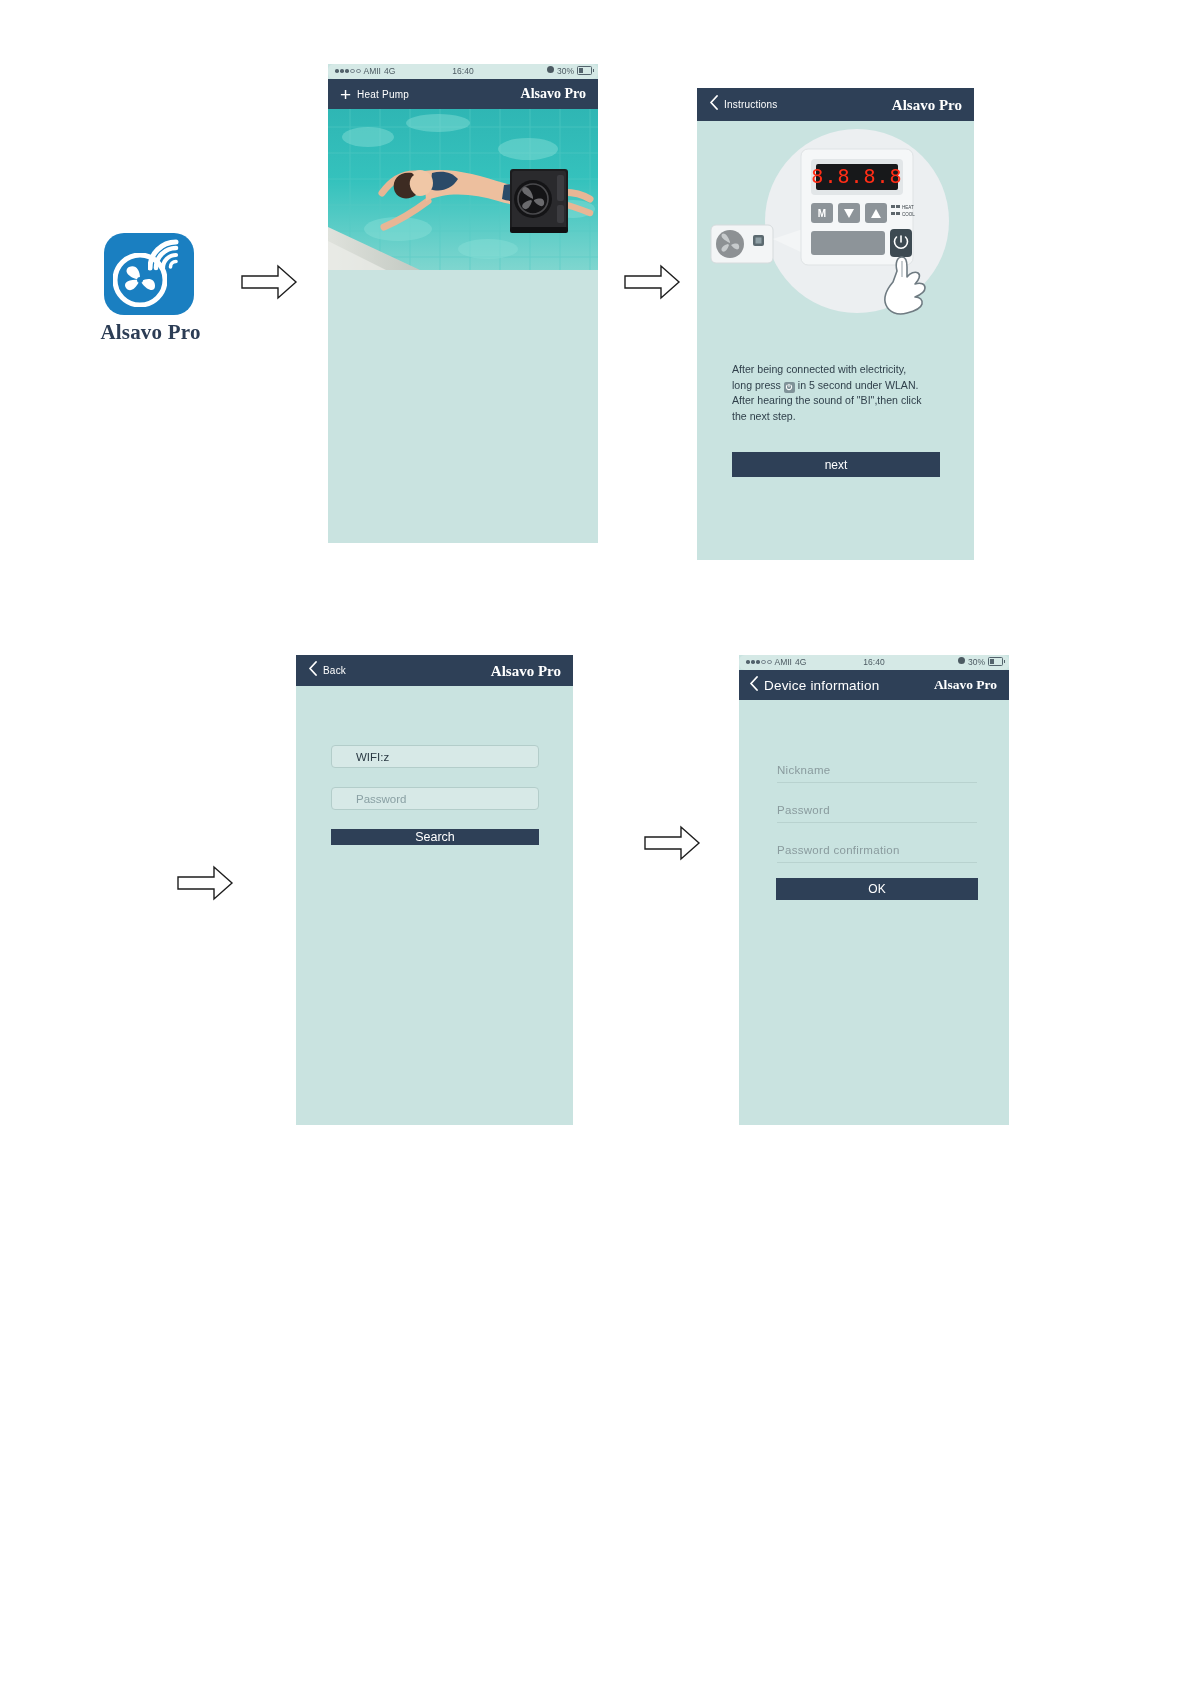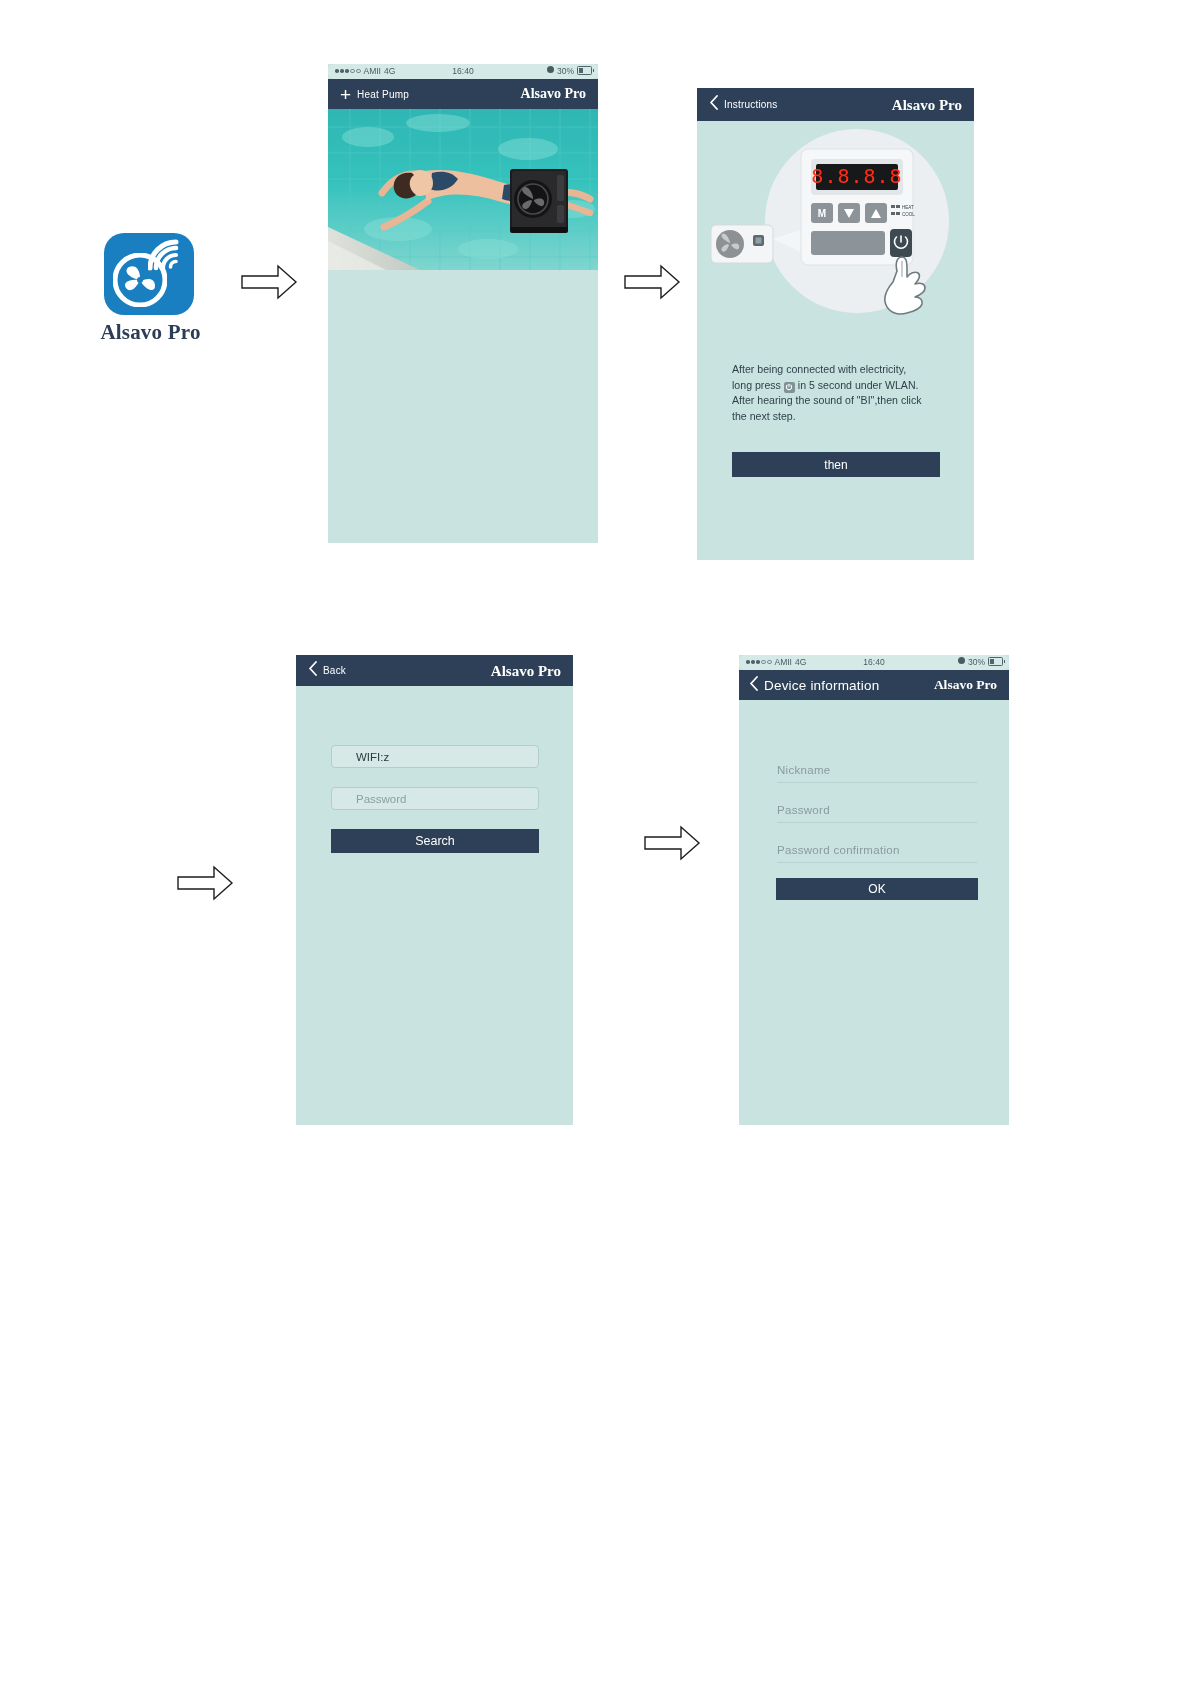--- a/index.html
+++ b/index.html
@@ -88,21 +88,21 @@
   .field{
     position:absolute;left:35px;width:208px;height:23px;
     background:#d7e9e7;border:1px solid #b3cdca;border-radius:4px;
     display:flex;align-items:center;padding:0 24px;box-sizing:border-box;
     font-size:11.5px;color:#2b3a44;
   }
   .field.placeholder{color:#8aa0a4;}
   #wifi-ssid-field{top:90px;}
   #wifi-password-field{top:132px;}
   #search-button{
-    position:absolute;left:35px;top:174px;width:208px;height:24px;
+    position:absolute;left:35px;top:174px;width:208px;height:16px;
     background:#2e4057;color:#fff;font-size:12.5px;
     display:flex;align-items:center;justify-content:center;
   }
 
   
   #phone-device-info{left:739px;top:655px;width:270px;height:470px;}
   #phone-device-info .navbar{height:30px;padding:0 10px;}
   #phone-device-info .nav-title{font-size:13.5px;}
   #phone-device-info .nav-brand{font-size:13.5px;}
   .di-field{
@@ -357,21 +357,21 @@
             <path d="M5 1.6 v3.2"></path>
             <path d="M2.7 2.6 A3.3 3.3 0 1 0 7.3 2.6"></path>
           </g>
         </svg>
       </span>
       <span>in 5 second under WLAN.</span><br>
       <span>After hearing the sound of "BI",then click</span><br>
       <span>the next step.</span>
     </div>
 
-    <div id="next-button">then</div>
+    <div id="next-button">next</div>
   </div>
 
   <div class="phone" id="phone-wifi">
     <div class="navbar">
       <span class="nav-left">
         <span class="chev">
           <svg width="9" height="15" viewBox="0 0 9 15">
               <path d="M8 1 L2 7.5 L8 14" fill="none" stroke="#ffffff" stroke-width="1.8" stroke-linecap="round" stroke-linejoin="round"></path>
             </svg>
         </span>

